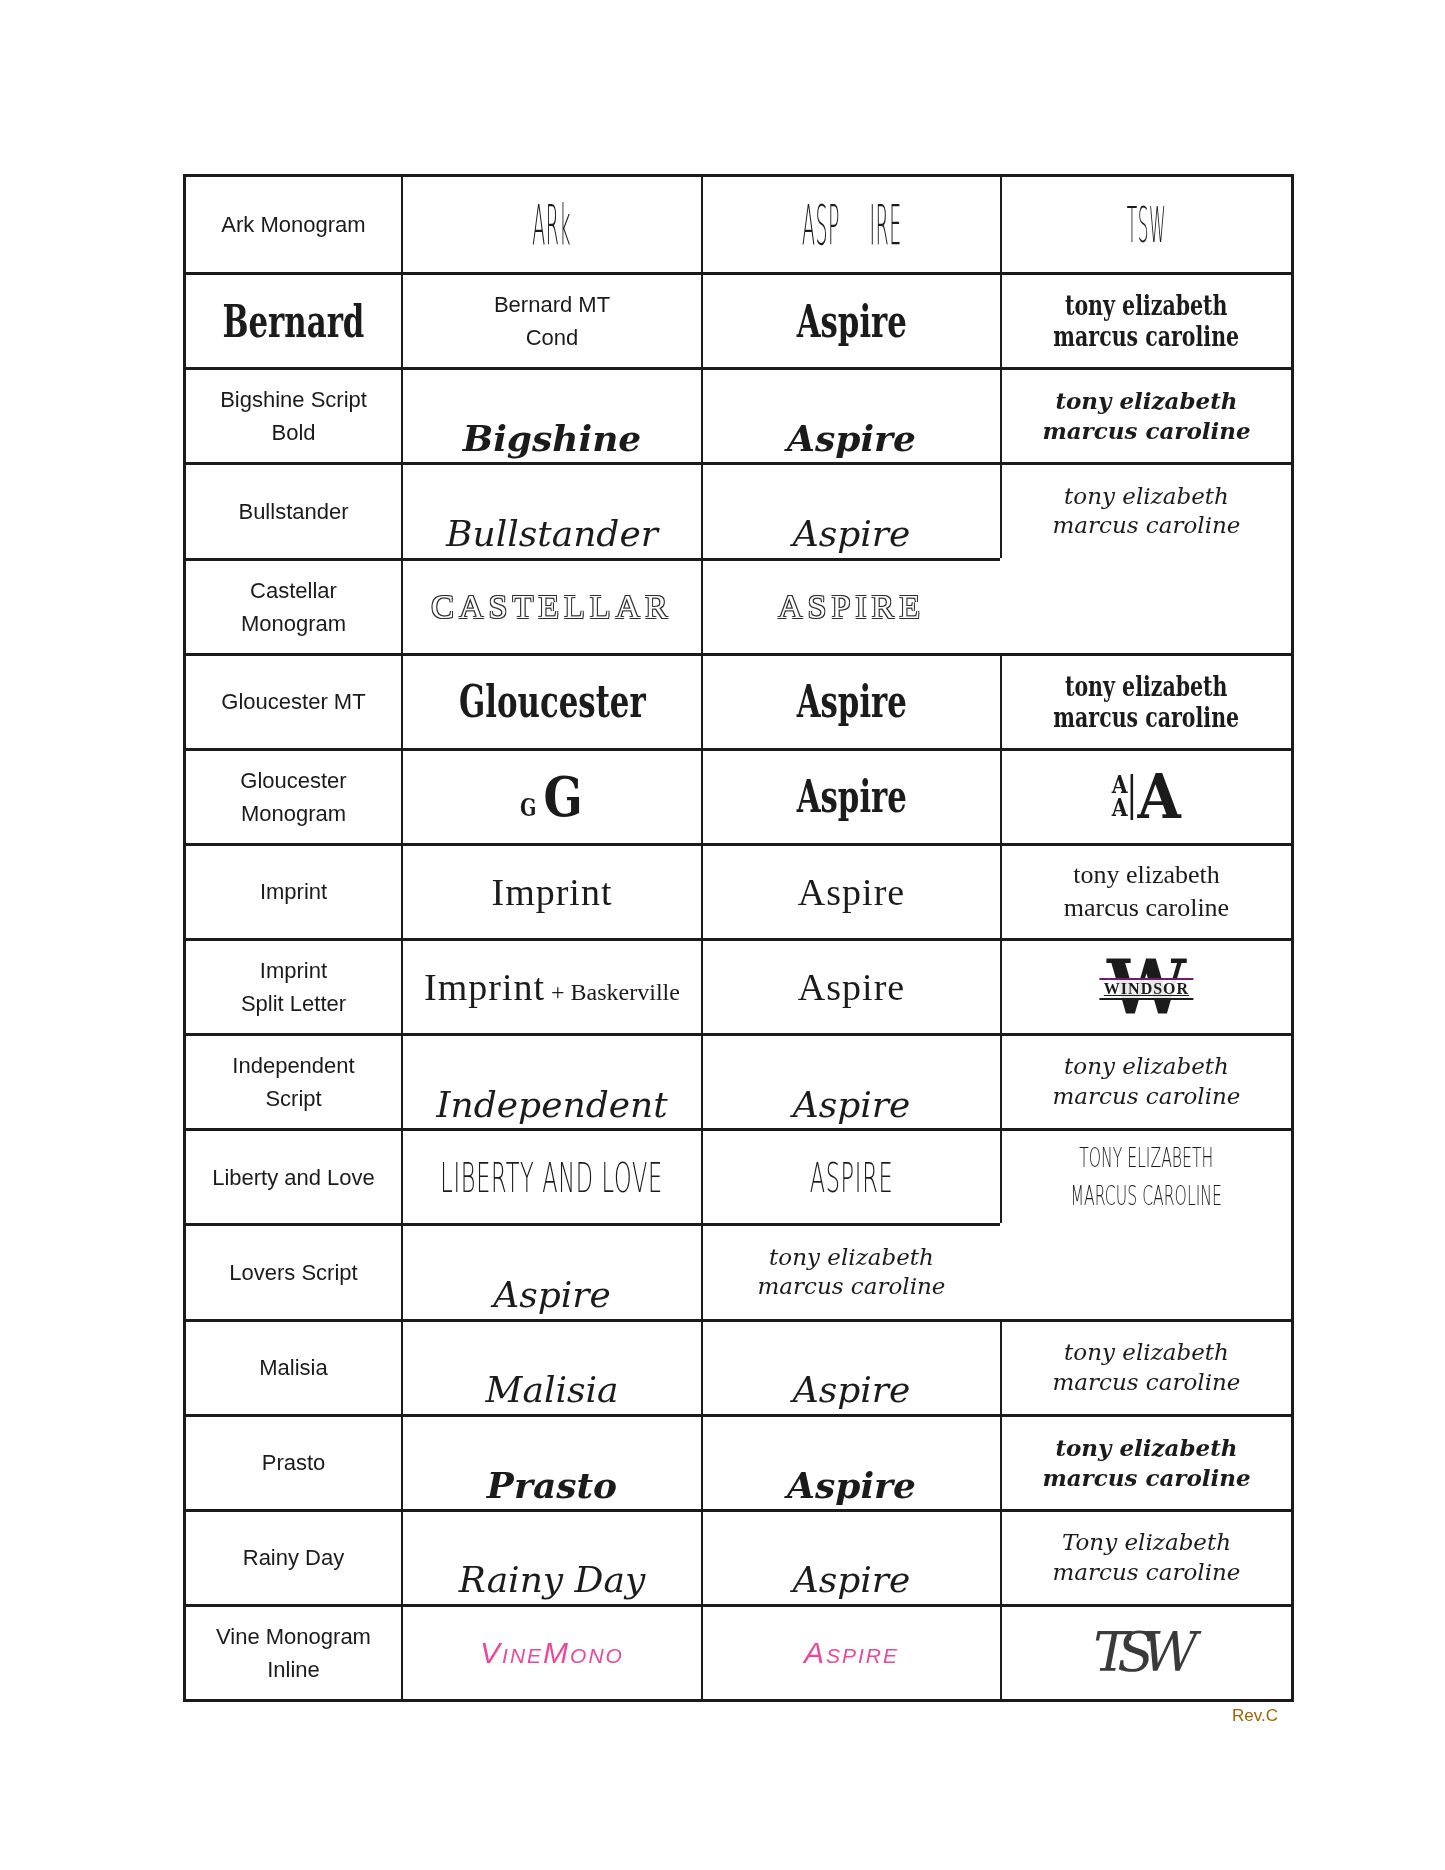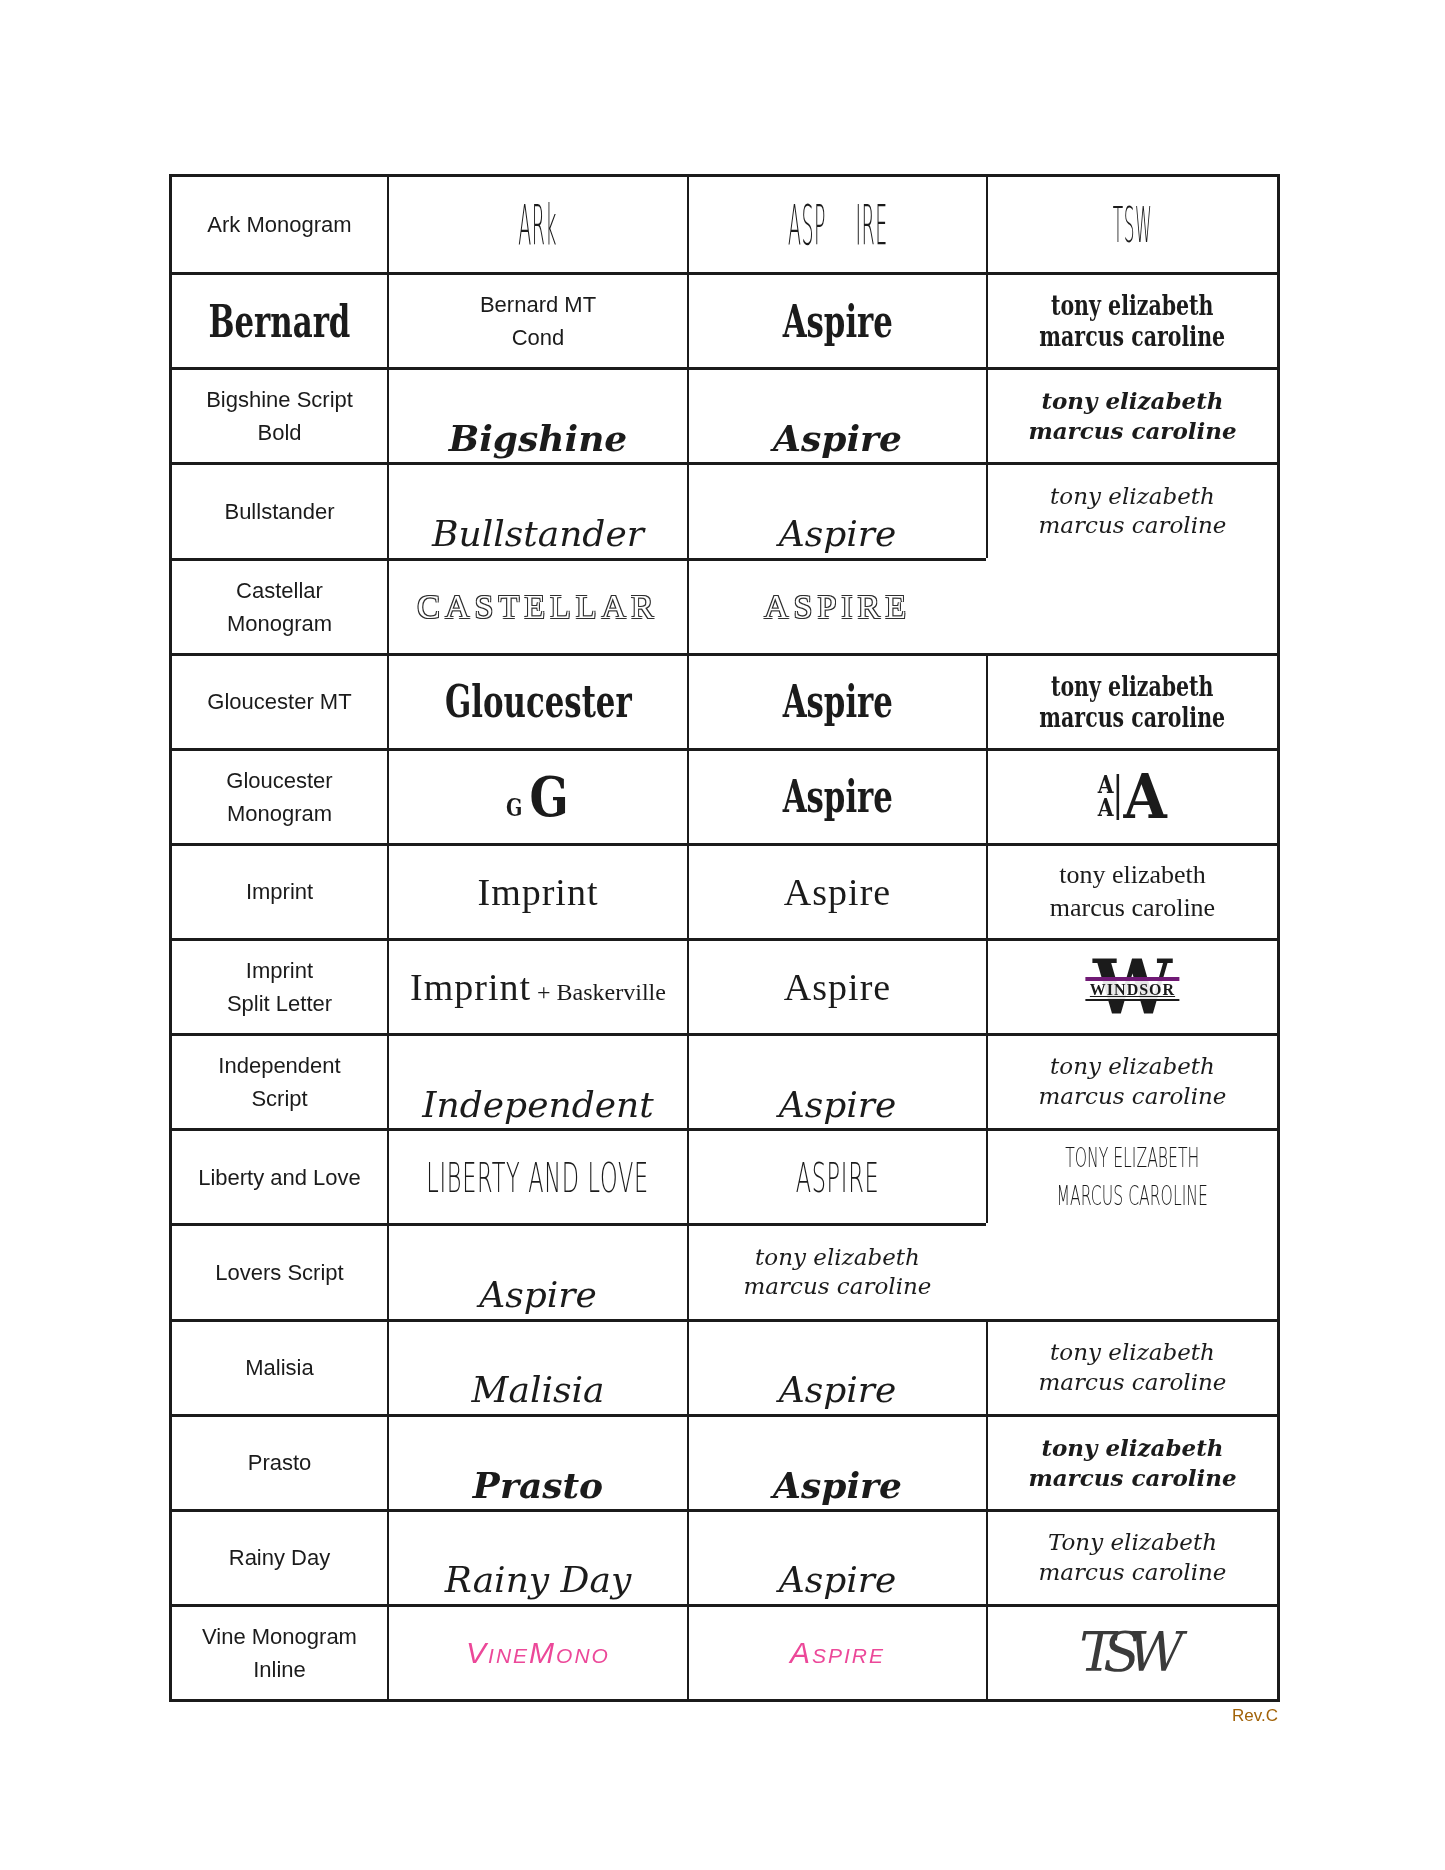--- a/index.html
+++ b/index.html
@@ -2,21 +2,21 @@
 <html><head>
 <meta charset="utf-8">
 <style>
   html,body{margin:0;padding:0;}
   body{
     width:1445px;height:1870px;position:relative;overflow:hidden;
     background:#ffffff;
     font-family:"Liberation Sans",sans-serif;color:#1b1b1b;
   }
   .font-table{
-    position:absolute;left:169px;top:174px;width:1111px;height:1528px;
+    position:absolute;left:183px;top:174px;width:1111px;height:1528px;
     border:3px solid #1b1b1b;box-sizing:border-box;
     display:grid;grid-template-rows:repeat(16,1fr);
     background:#fff;
   }
   .row{display:grid;grid-template-columns:215px 300px 299px 1fr;}
   .cell{
     display:flex;align-items:center;justify-content:center;text-align:center;
     border-left:2px solid #1b1b1b;box-sizing:border-box;overflow:hidden;position:relative;
   }
   .row .cell:first-child{border-left:none;}
@@ -60,21 +60,21 @@
 
   .imprint-lg{font-family:"Liberation Serif",serif;font-size:38px;letter-spacing:1px;}
   .imprint-sm{font-family:"Liberation Serif",serif;font-size:26px;line-height:1.25;}
   .imprint-suffix{font-family:"Liberation Serif",serif;font-size:24px;margin-left:6px;}
 
   .split-wrap{position:relative;display:inline-block;padding:0 10px;}
   .split-w{font-family:"DejaVu Serif",serif;font-weight:700;font-size:74px;line-height:1;display:inline-block;transform:scaleX(.95);}
   .split-band{
     position:absolute;left:50%;top:52%;transform:translate(-50%,-50%);
     font-family:"Liberation Serif",serif;font-size:16px;font-weight:600;letter-spacing:1px;
-    border-top:4px solid #701a75;border-bottom:2px solid #1b1b1b;background:rgba(255,255,255,.9);
+    border-top:2px solid #701a75;border-bottom:2px solid #1b1b1b;background:rgba(255,255,255,.9);
     padding:0 4px;white-space:nowrap;text-decoration:underline;
   }
 
   .liberty-lg{font-family:"DejaVu Sans",sans-serif;font-weight:300;font-size:33px;transform:scale(.68,1.22);letter-spacing:1px;white-space:nowrap;}
   .liberty-sm{font-family:"DejaVu Sans",sans-serif;font-weight:300;font-size:23px;line-height:1.45;transform:scale(.68,1.15);}
 
   .vine-lg{font-family:Liberation Sans, sans-serif;font-style:italic;font-variant:small-caps;font-size:30px;letter-spacing:2px;color:#ec4899;}
   .vine-mono{font-family:"DejaVu Serif",serif;font-style:italic;font-size:54px;letter-spacing:-12px;color:#3a3a3a;padding-right:14px;}
 
   .rev-label{

